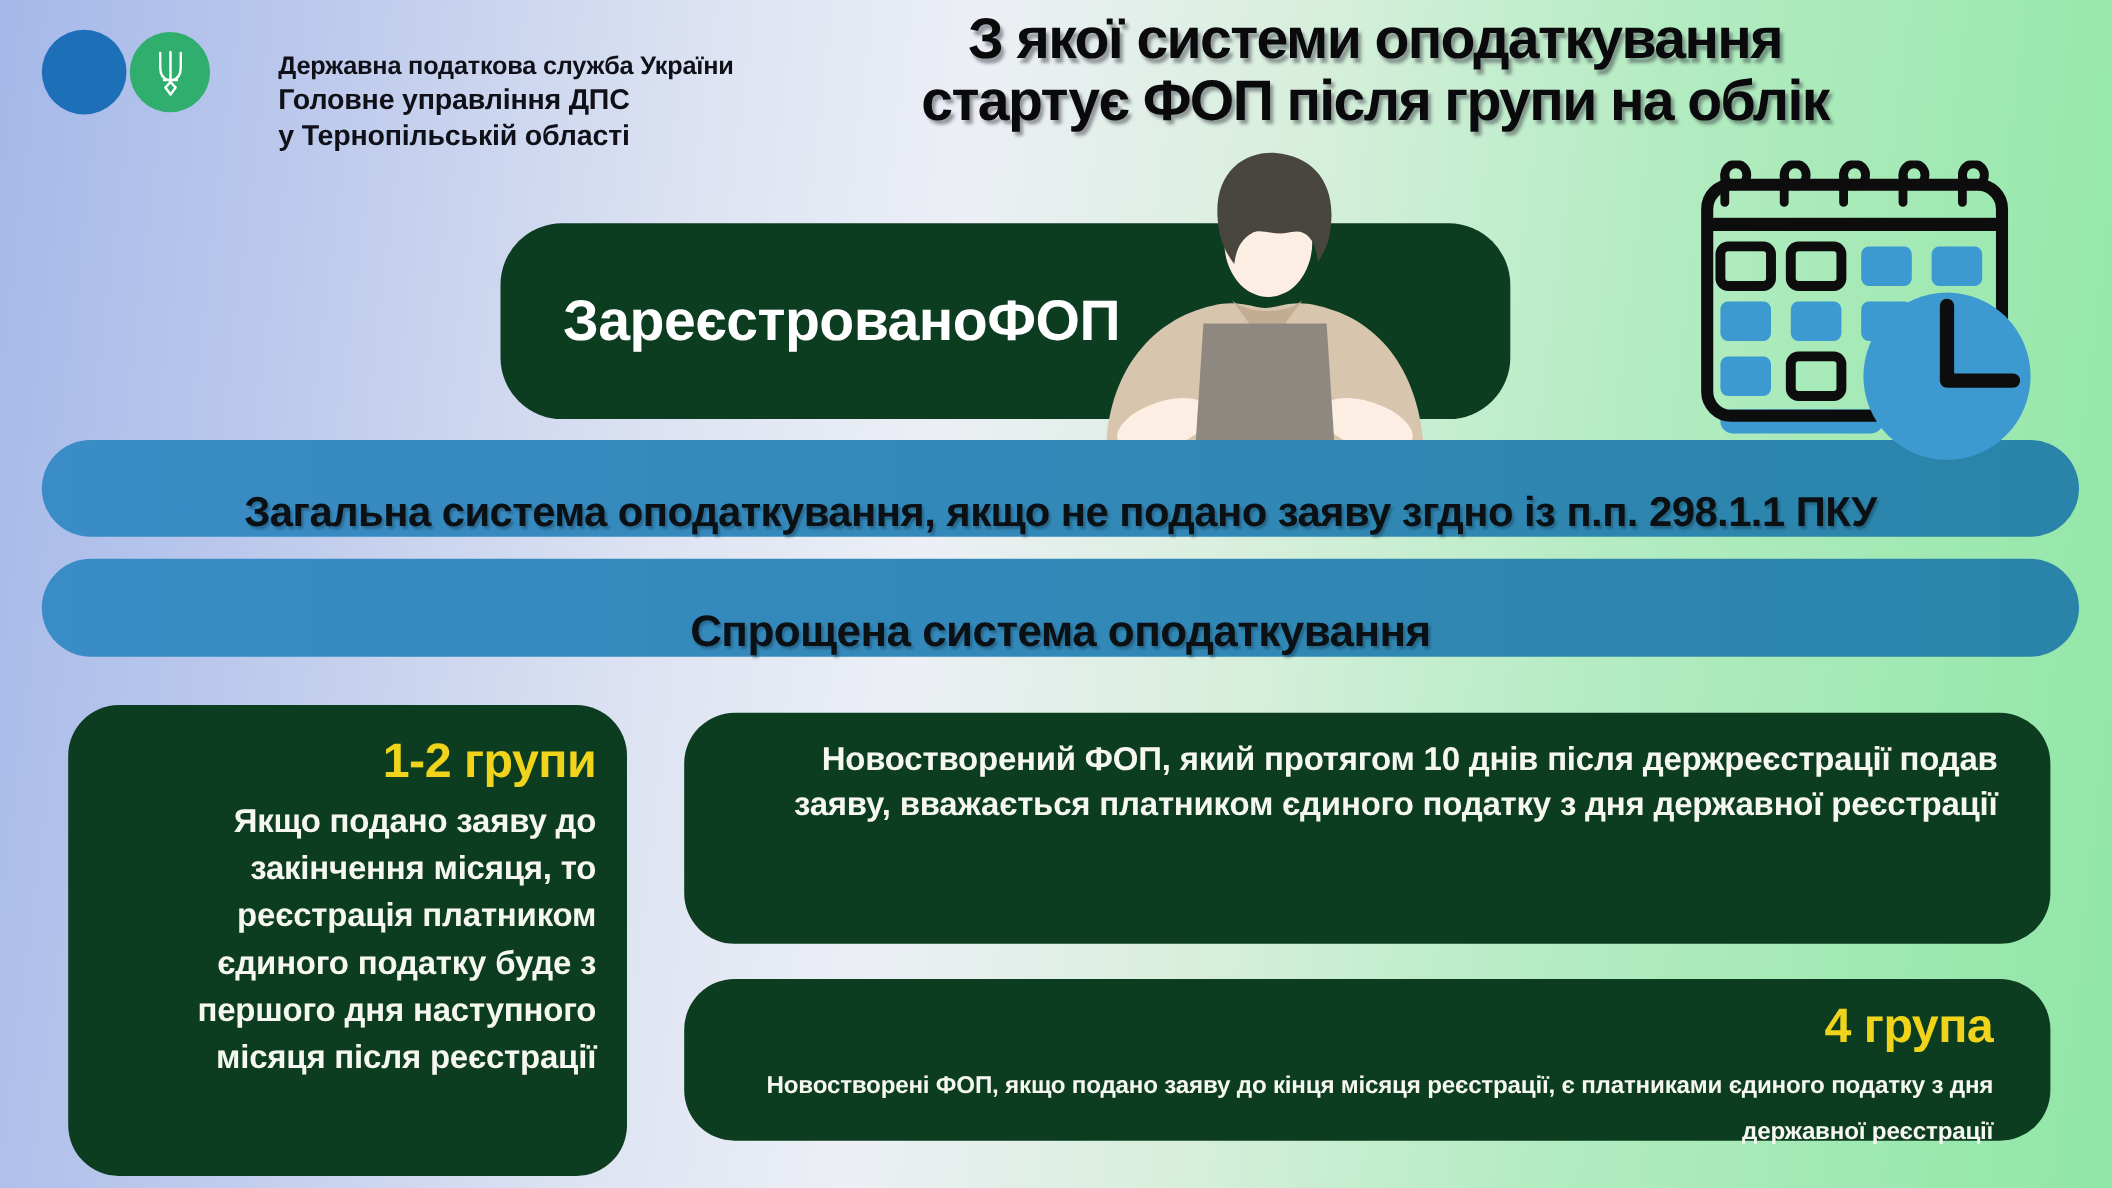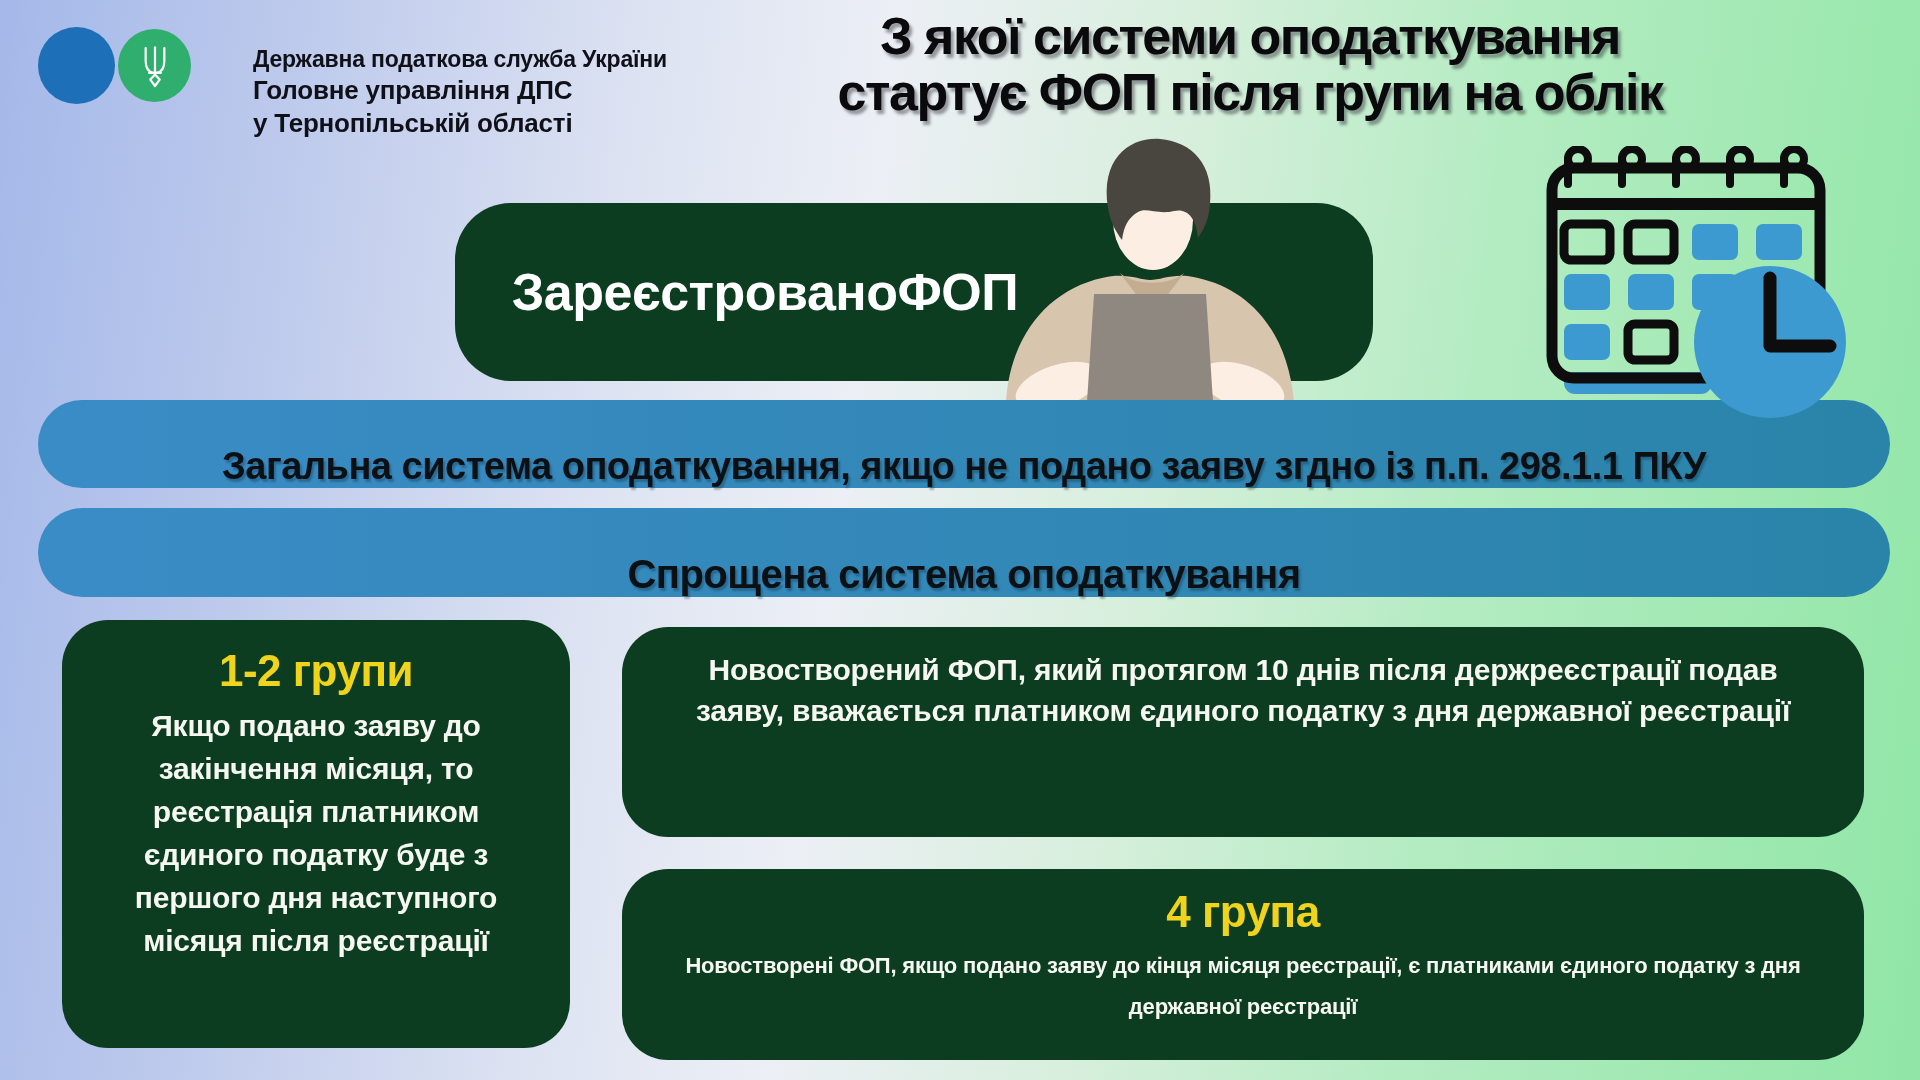--- a/index.html
+++ b/index.html
@@ -27,28 +27,28 @@
   
   .person{position:absolute;left:990px;top:128px;width:320px;height:274px;z-index:2;}
   .calendar{position:absolute;left:1542px;top:146px;width:330px;height:280px;z-index:4;}
   
   .bar{position:absolute;left:38px;width:1852px;border-radius:45px;display:flex;align-items:flex-end;justify-content:center;
        background:linear-gradient(to right,#3a8cc6,#2a84a9);color:#0b1014;z-index:3;
        text-shadow:2px 3px 2px rgba(10,20,30,.28);letter-spacing:-.5px;}
   .bar.general{top:400px;height:88px;font-size:38px;}
   .bar.simplified{top:508px;height:89px;font-size:40px;}
   
-  .card{position:absolute;background:#0c3d20;border-radius:46px;color:#f7f7f2;text-align:center;z-index:3;box-sizing:border-box;}
+  .card{position:absolute;background:#0c3d20;border-radius:46px;color:#f7f7f2;text-align:right;z-index:3;box-sizing:border-box;margin-top:21px;}
   .card .heading{color:#f0d31b;font-size:44px;line-height:50px;letter-spacing:-.5px;}
   .card .body{letter-spacing:-.2px;}
   .card.g12{left:62px;top:620px;width:508px;height:428px;padding:26px 28px 0 28px;}
   .card.g12 .body{font-size:30px;line-height:43px;margin-top:8px;}
   .card.g3{left:622px;top:627px;width:1242px;height:210px;padding:16px 48px 0 48px;}
   .card.g3 .body{font-size:30px;line-height:41px;margin-top:6px;}
-  .card.g4{left:622px;top:869px;width:1242px;height:191px;padding:18px 52px 0 52px;}
+  .card.g4{left:622px;top:869px;width:1242px;height:147px;padding:18px 52px 0 52px;}
   .card.g4 .body{font-size:22px;line-height:41px;margin-top:8px;}
 </style>
 </head>
 <body>
 
 <div class="stage">
 
   <div class="logo">
     <div class="logo-circle blue"></div>
     <div class="logo-circle green">

